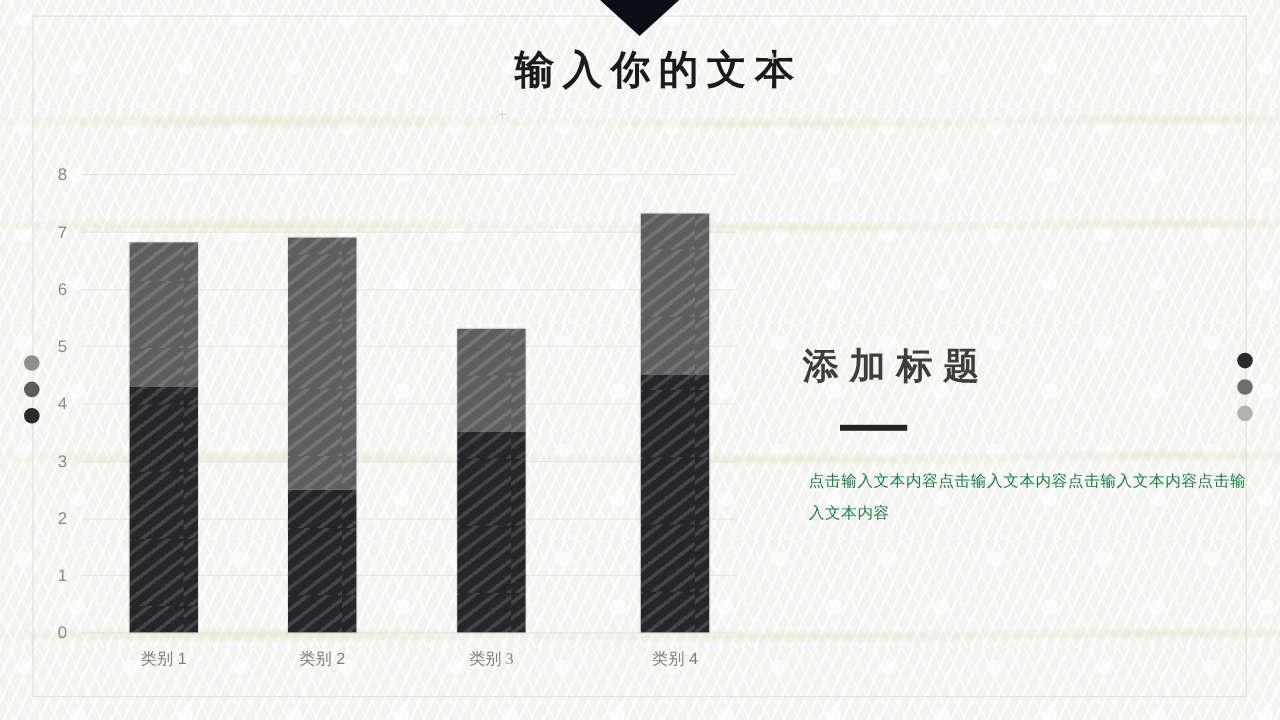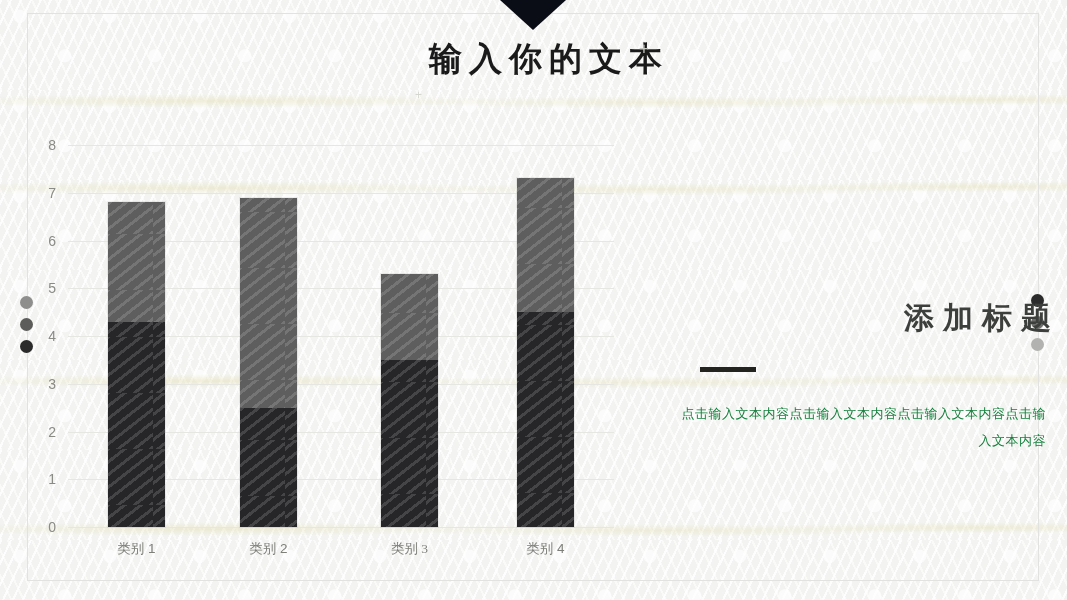--- a/index.html
+++ b/index.html
@@ -197,22 +197,21 @@
     white-space: nowrap;
   }
 
   
   .side {
     position: absolute;
     left: 660px;
     top: 285px;
     width: 400px;
     z-index: 3;
-    text-align: right;
-    margin-top: 13px;
+    text-align: left;
   }
   .side-title {
     font-size: 30px;
     font-weight: bold;
     color: #3c3f3c;
     letter-spacing: 9px;
     text-indent: 9px;
     margin: 0;
     font-family: "Liberation Serif", "DejaVu Serif", serif;
   }
@@ -298,21 +297,21 @@
       <div class="bar" style="left: 172px; height: 329.475px;">
         <div class="seg seg-top" style="background: rgb(94, 94, 94); height: 210.1px;"></div>
         <div class="seg seg-bottom" style="background: rgb(38, 38, 40); height: 119.375px;"></div>
         <div class="xlabel">类别 2</div>
       </div>
       <div class="bar" style="left: 313px; height: 253.075px; font-family: Liberation Serif, serif;">
         <div class="seg seg-top" style="background: rgb(94, 94, 94); height: 85.95px;"></div>
         <div class="seg seg-bottom" style="background: rgb(38, 38, 40); height: 167.125px;"></div>
         <div class="xlabel">类别 3</div>
       </div>
-      <div class="bar" style="left: 449px; height: 348.575px;">
+      <div class="bar" style="left: 466px; height: 348.575px;">
         <div class="seg seg-top" style="background: rgb(94, 94, 94); height: 133.7px;"></div>
         <div class="seg seg-bottom" style="background: rgb(38, 38, 40); height: 214.875px;"></div>
         <div class="xlabel">类别 4</div>
       </div>
     </div>
 </div>
 
 <div class="side">
   <div class="side-title">添加标题</div>
   <div class="side-rule"></div>

